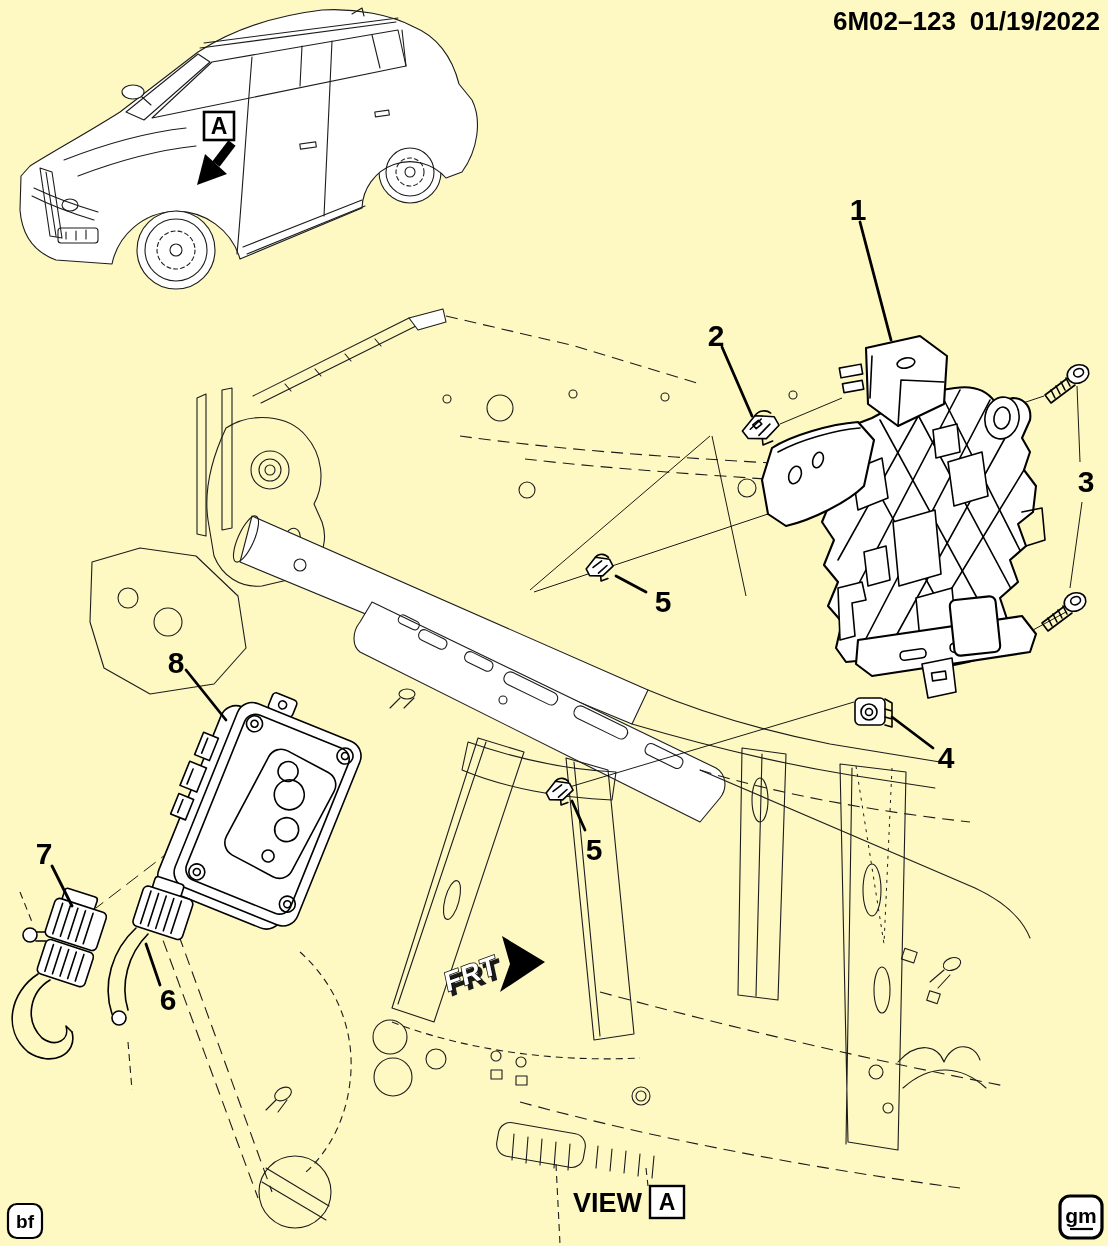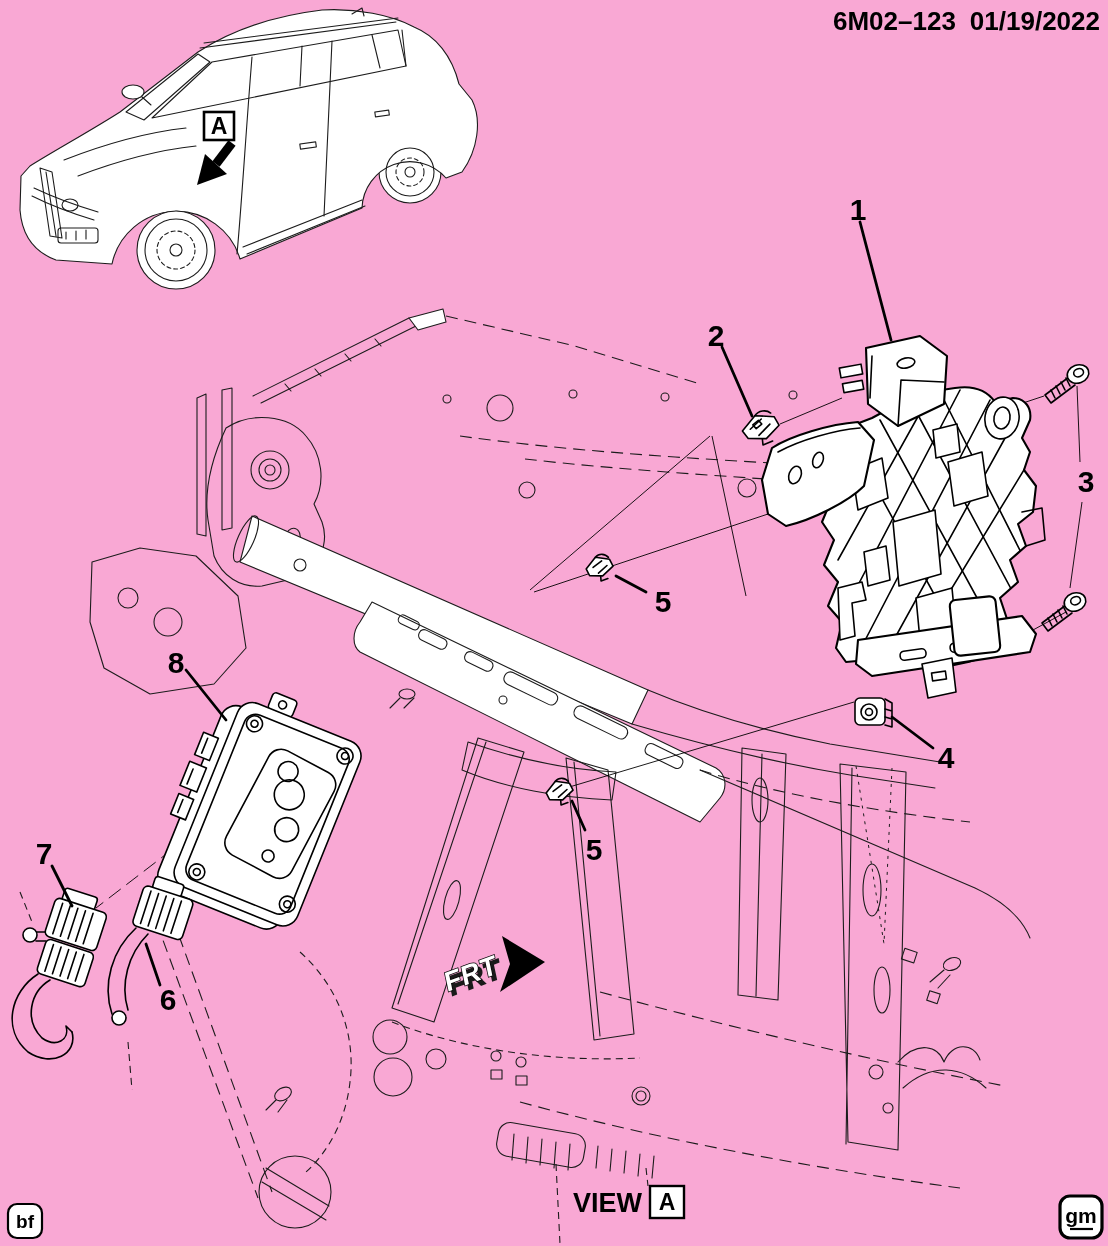--- a/index.html
+++ b/index.html
@@ -1,16 +1,16 @@
 <!DOCTYPE html>
 <html><head>
 <meta charset="utf-8">
 <style>
   html,body{margin:0;padding:0;background:#fff;}
-  .stage{position:relative;width:1108px;height:1246px;background:#f9a8d4;
+  .stage{position:relative;width:1108px;height:1246px;background:#fef9c3;
          font-family:"Liberation Sans",sans-serif;overflow:hidden;}
   svg{display:block;}
   
   .s1 {stroke:#1c1c1c;stroke-width:1.1;fill:none;stroke-linecap:round;stroke-linejoin:round;}
   .s1f{stroke:#1c1c1c;stroke-width:1.1;fill:#fff;stroke-linejoin:round;}
   .d1 {stroke:#1c1c1c;stroke-width:1.1;fill:none;stroke-dasharray:12 7;}
   .d2 {stroke:#1c1c1c;stroke-width:1.1;fill:none;stroke-dasharray:7 5;}
   .dd {stroke:#1c1c1c;stroke-width:1;fill:none;stroke-dasharray:3 5;}
   .s2 {stroke:#000;stroke-width:1.6;fill:none;stroke-linecap:round;stroke-linejoin:round;}
   .s2f{stroke:#000;stroke-width:1.6;fill:#fff;stroke-linejoin:round;}

